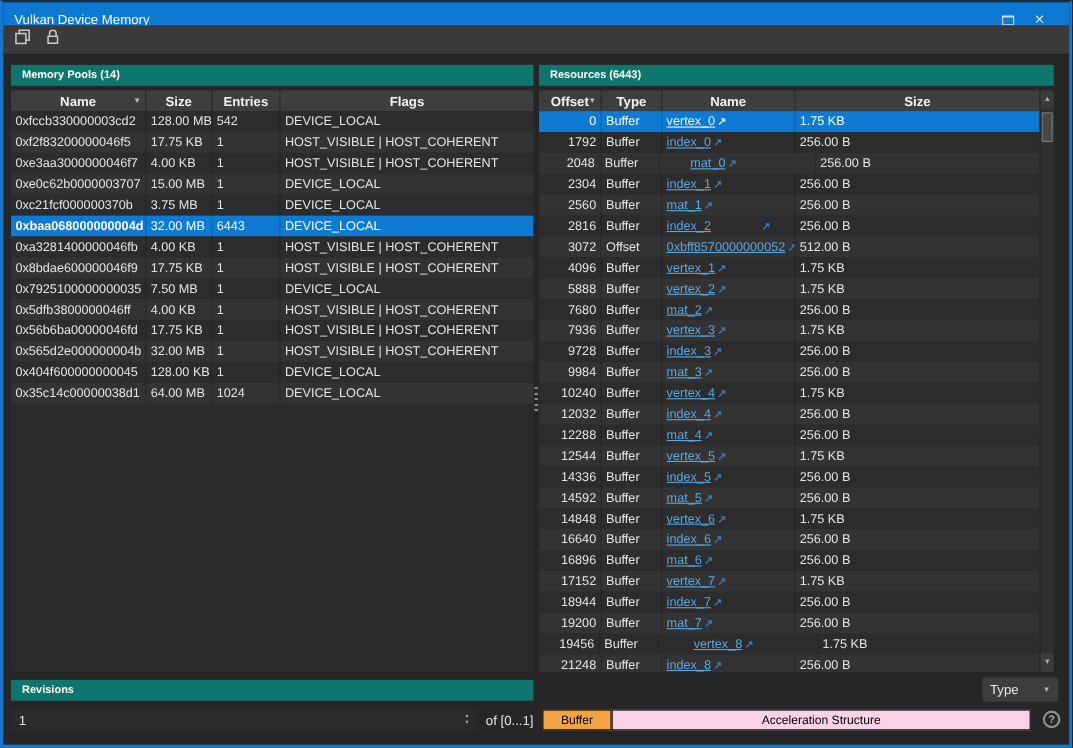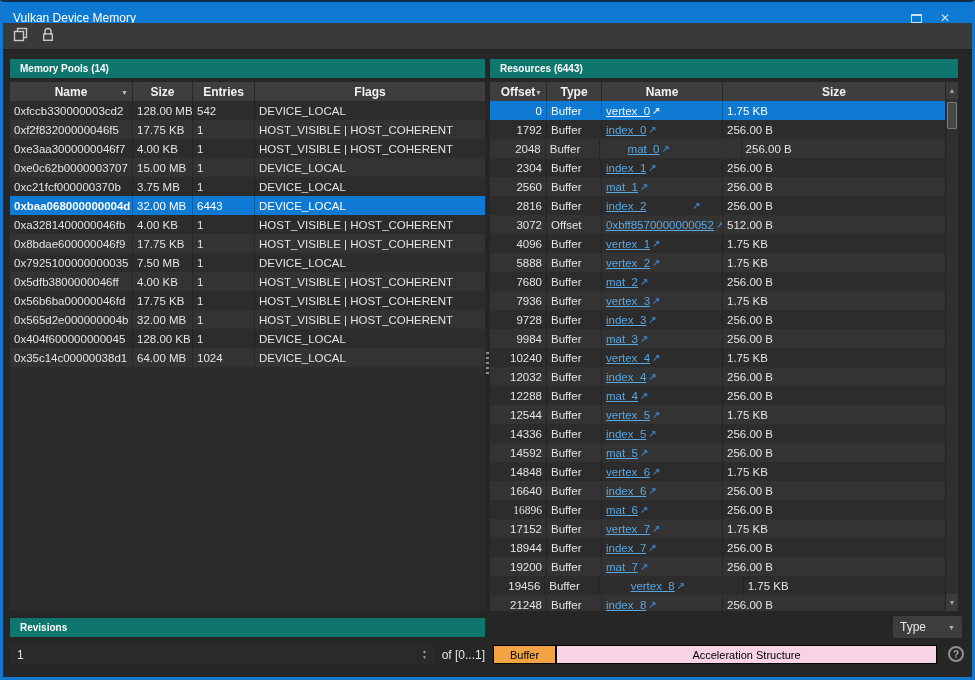--- a/index.html
+++ b/index.html
@@ -429,21 +429,21 @@
         <div class="trow alt-b">
           <div class="cell num" style="width: 57px;">16640</div>
           <div class="cell" style="width: 55px;">Buffer</div>
           <div class="cell" style="width: 121px;">
             <span class="link">index_6</span>
             <span class="ext-arrow">↗</span>
           </div>
           <div class="cell" style="width: 222px;">256.00 B</div>
         </div>
         <div class="trow alt-a">
-          <div class="cell num" style="width: 57px; font-family: Liberation Serif, serif;">16896</div>
+          <div class="cell num" style="width: 57px;">16896</div>
           <div class="cell" style="width: 55px;">Buffer</div>
           <div class="cell" style="width: 121px;">
             <span class="link">mat_6</span>
             <span class="ext-arrow">↗</span>
           </div>
           <div class="cell" style="width: 222px;">256.00 B</div>
         </div>
         <div class="trow alt-b">
           <div class="cell num" style="width: 57px;">17152</div>
           <div class="cell" style="width: 55px;">Buffer</div>

